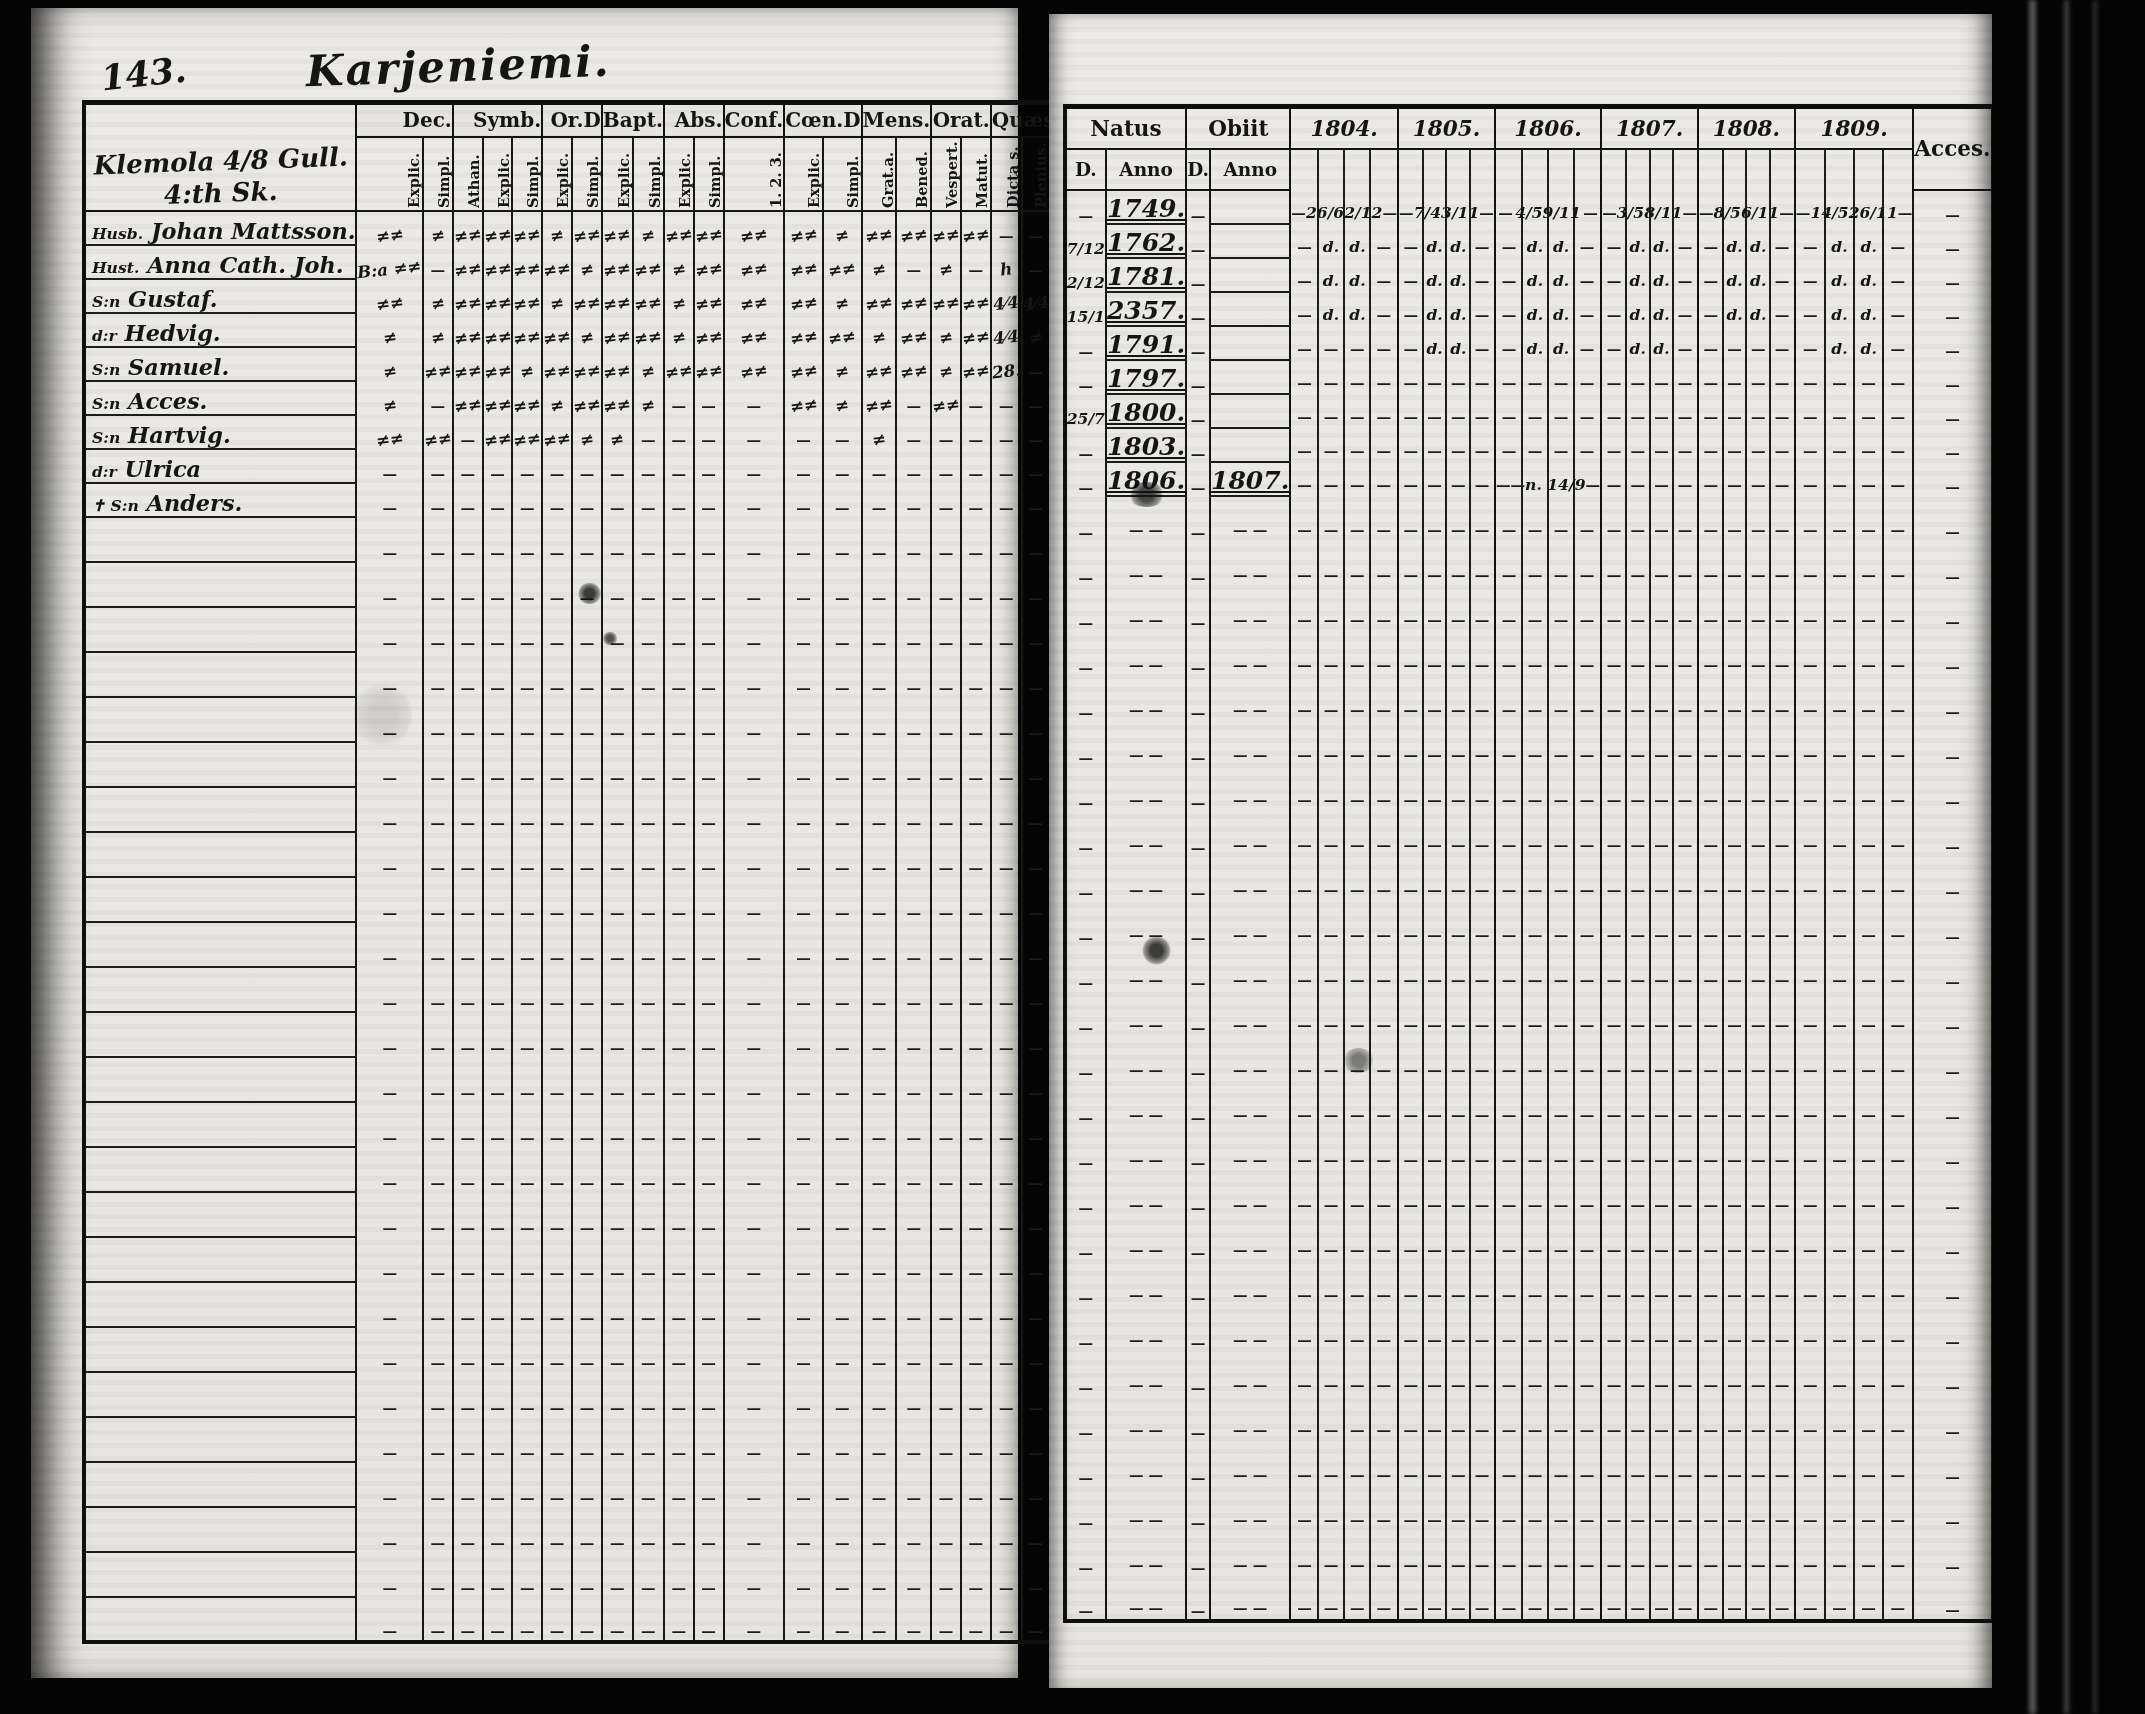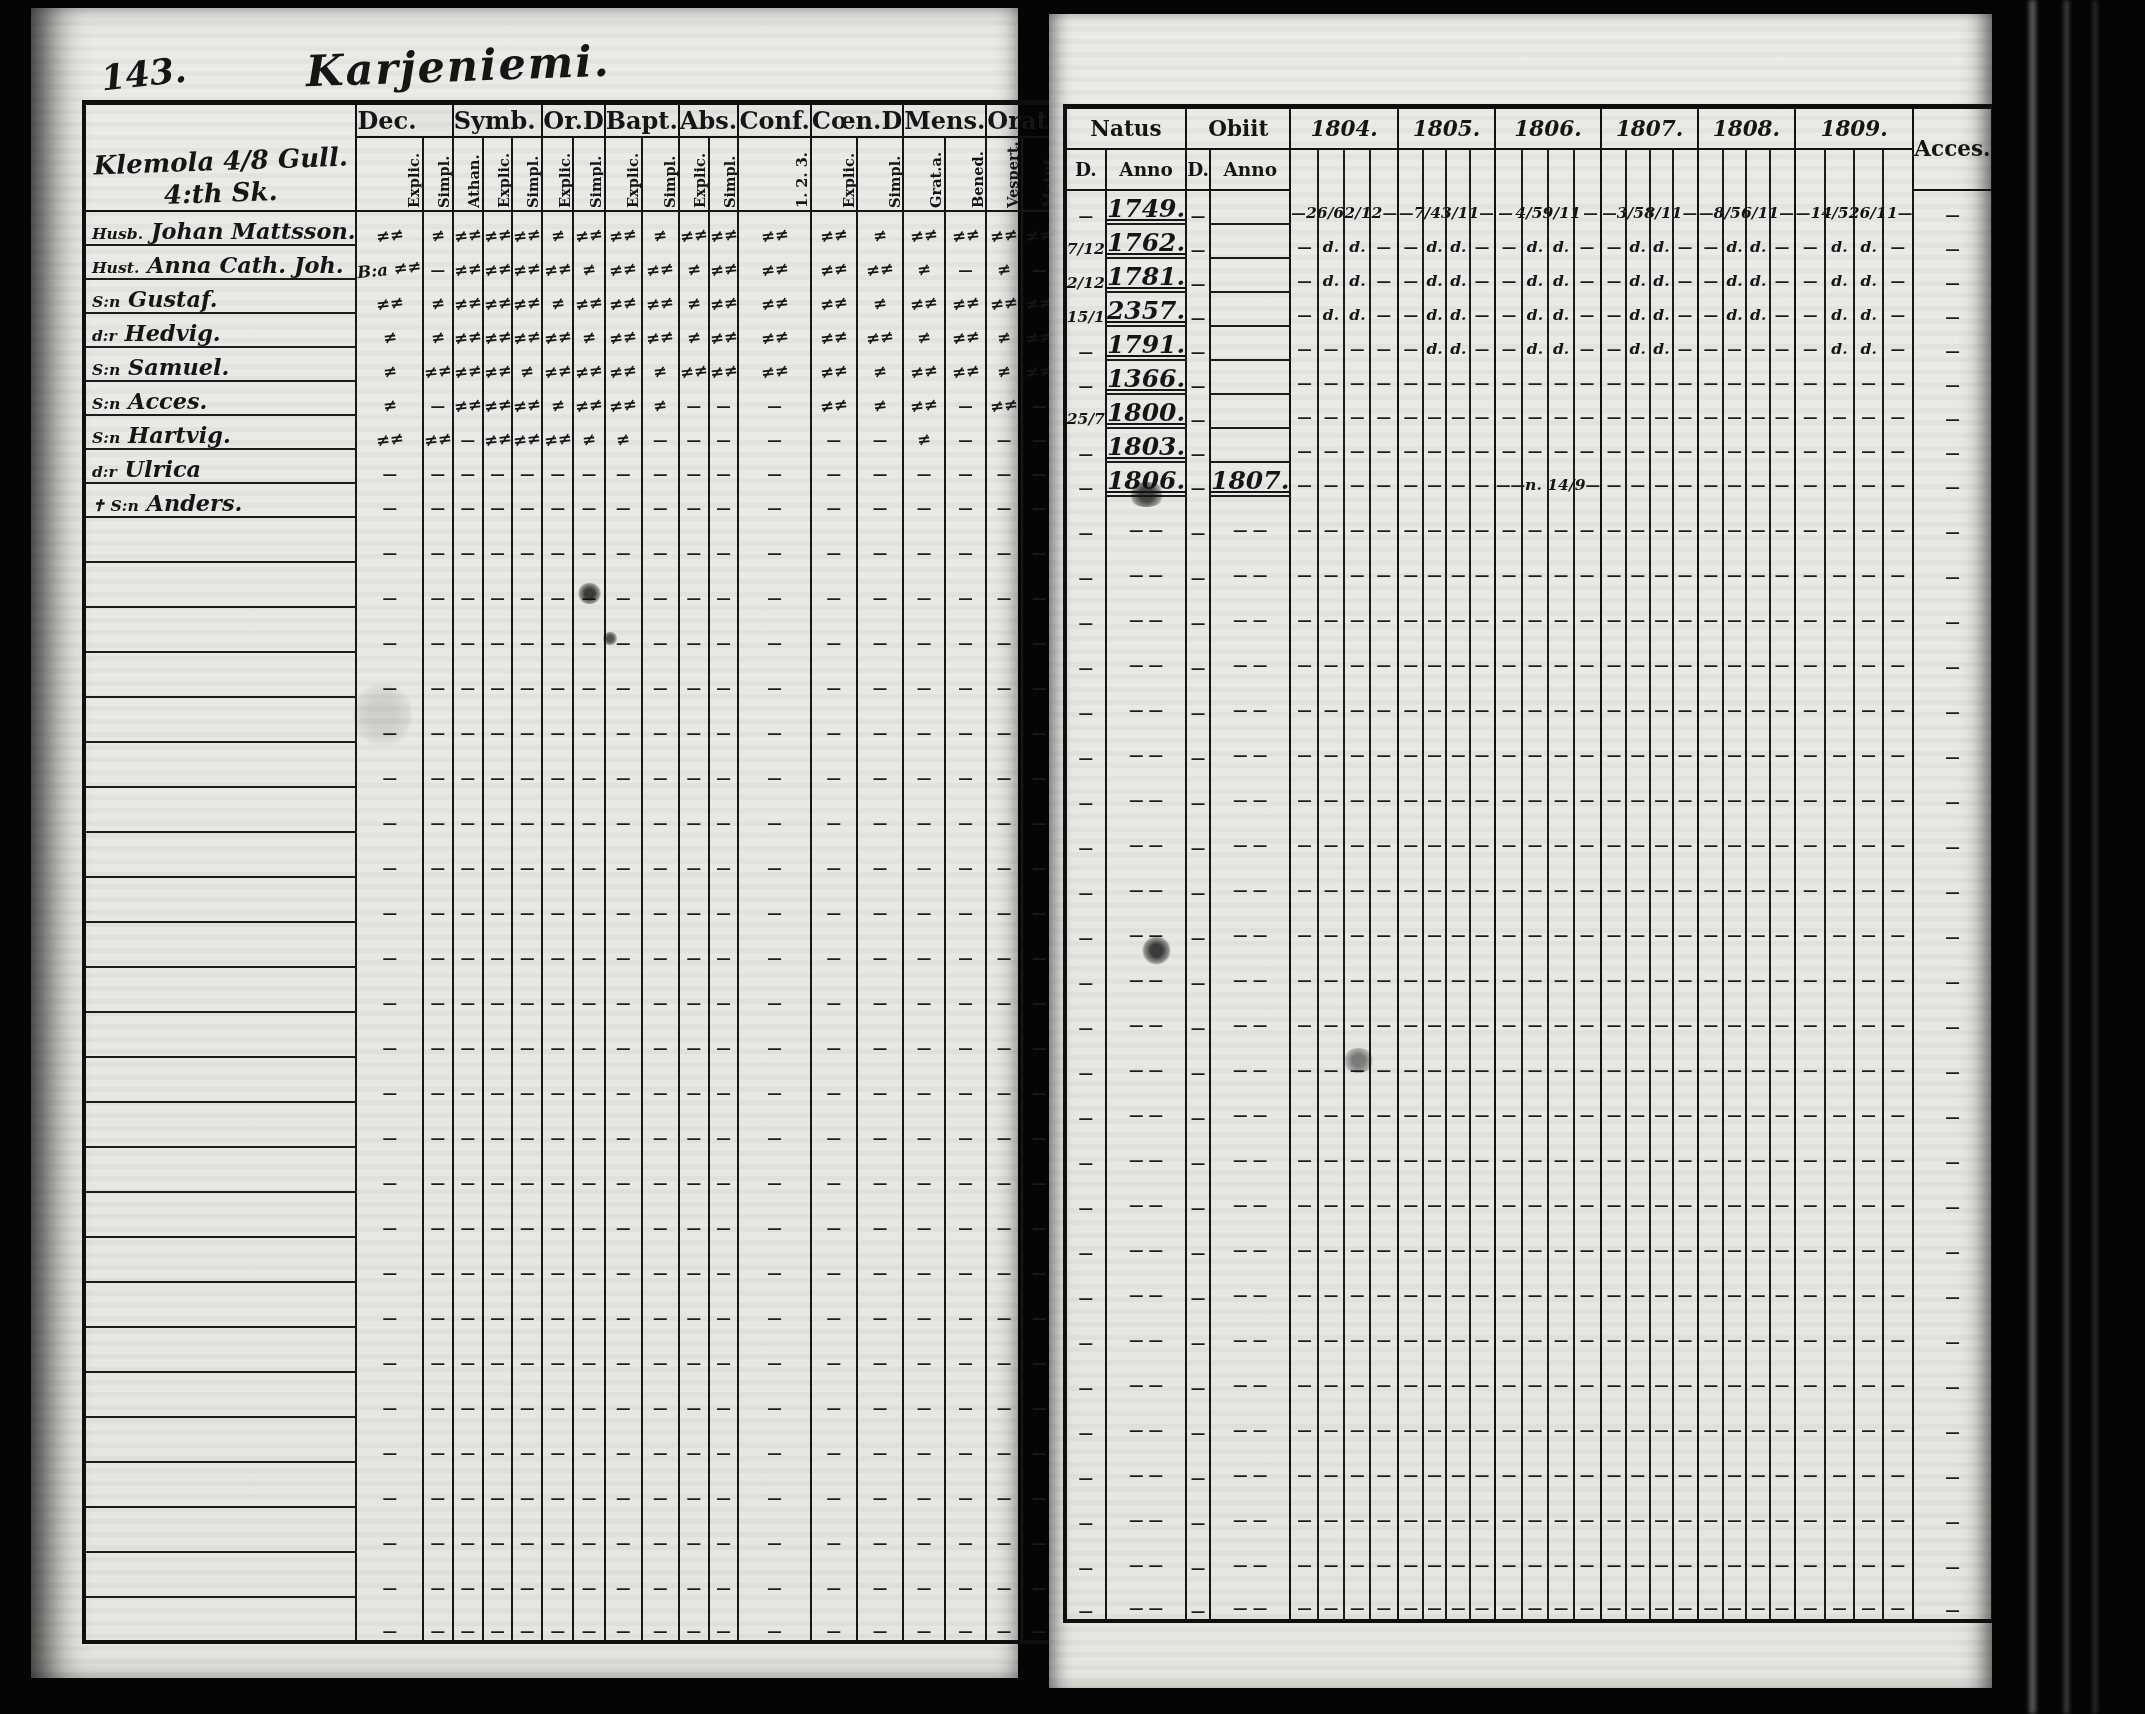--- a/index.html
+++ b/index.html
@@ -28,21 +28,21 @@
   #sheet-title{position:absolute;left:275px;top:33px;font-size:43px;transform:rotate(-2deg);letter-spacing:2px;}
 
   
   table{border-collapse:collapse;table-layout:fixed;}
   #left-table{position:absolute;left:51px;top:92px;}
   #right-table{position:absolute;left:13.7px;top:90px;}
   th,td{padding:0;overflow:hidden;white-space:nowrap;}
   th{font-weight:bold;}
   .bLh{border-left:2.9px solid #111;}
   .bT{border-top:5.9px solid #0f0f0f;}
-  .grp{font-size:24px;text-align:left;border:2.9px solid #111;height:31px;background:rgba(0,0,0,0.02);}
+  .grp{font-size:20px;text-align:right;border:2.9px solid #111;height:31px;background:rgba(0,0,0,0.02);}
   .vlabel{
     writing-mode:vertical-rl;transform:rotate(180deg);
     font-size:14.6px;height:68px;text-align:left;vertical-align:bottom;
     border:2px solid #161616;padding:2px 0;letter-spacing:0px;line-height:1.0;
   }
   .namehead{border:2.9px solid #111;vertical-align:bottom;}
   .farm{font-size:26px;line-height:1.25;text-align:center;transform:rotate(-2deg);}
   .namecell{border-bottom:2px solid #1c1c1c;font-size:22.4px;padding-left:5.9px;vertical-align:bottom;}
   .prefix{font-size:15.6px;margin-right:7.8px;}
   td.cell{border-left:2px solid #171717;text-align:center;vertical-align:bottom;}
@@ -1426,21 +1426,21 @@
               <span class="hand ydate">d.</span>
               <span class="hand ydate">d.</span>
               <span class="dash">—</span>
             </div>
           </td>
           <td class="cell bLh"><span class="dash">—</span></td>
           <td class="cell bLh"><span class="dash">—</span></td>
         </tr>
         <tr class="r-named">
           <td class="dcell"><span class="dash">—</span></td>
-          <td class="annocell hand annoline">1366.</td>
+          <td class="annocell hand annoline">1797.</td>
           <td class="dcell"><span class="dash">—</span></td>
           <td class="annocell hand annoline"></td>
           <td class="ycell">
             <div class="yflex">
               <span class="dash">—</span>
               <span class="dash">—</span>
               <span class="dash">—</span>
               <span class="dash">—</span>
             </div>
           </td>

